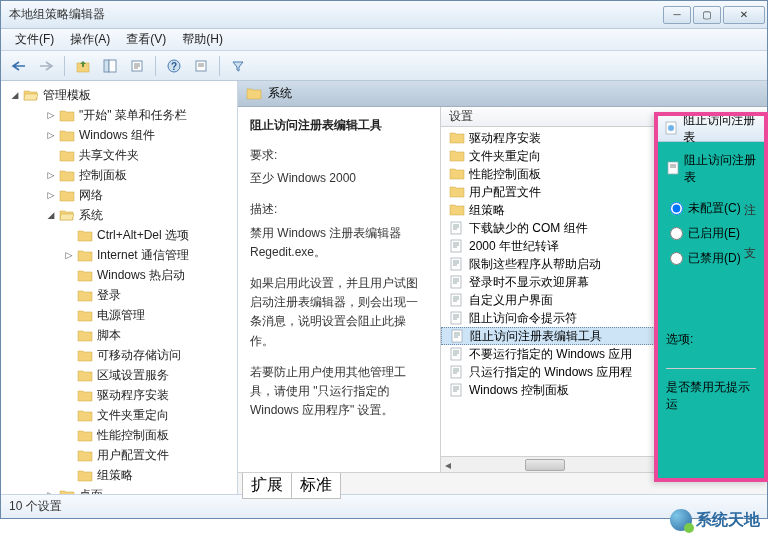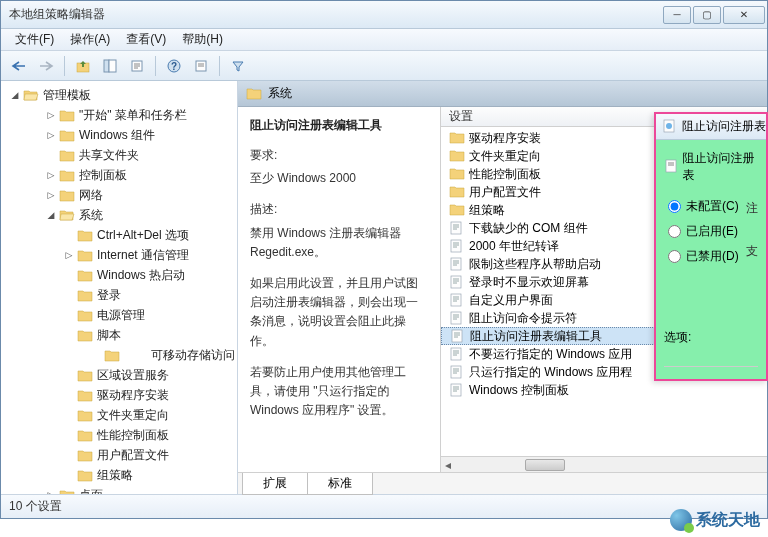--- a/index.html
+++ b/index.html
@@ -28,27 +28,27 @@
 .detail-left h3 { font-size: 12px; font-weight: bold; margin-bottom: 12px; color: #222; }
 .detail-left .edit-link { color: #0066cc; text-decoration: underline; cursor: pointer; margin-bottom: 14px; display: inline-block; }
 .detail-left p { margin-bottom: 4px; line-height: 1.6; font-size: 12px; color: #333; }
 .detail-right { flex: 1; display: flex; flex-direction: column; overflow: hidden; }
 .listhdr { height: 20px; background: linear-gradient(to bottom, #fdfdfd, #eef1f5); border-bottom: 1px solid #d0d0d0; display: flex; align-items: center; padding-left: 8px; font-size: 12px; color: #333; }
 .listbody { flex: 1; overflow-x: auto; overflow-y: hidden; padding: 2px 0; }
 .litem { height: 18px; display: flex; align-items: center; padding-left: 8px; cursor: pointer; white-space: nowrap; font-size: 12px; }
 .litem.selected { background: #cde3f6; border: 1px dotted #6b8aab; }
 .litem .licon { width: 16px; height: 14px; margin-right: 4px; display: inline-flex; }
 .tabbar { height: 22px; display: flex; align-items: flex-start; border-top: 1px solid #d0d0d0; padding-left: 4px; background: #f5f5f5; }
-.tab { padding: 2px 20px; border: 1px solid #c0c0c0; border-top: none; background: #fff; font-size: 12px; cursor: pointer; margin-right: -1px; }
+.tab { padding: 2px 8px; border: 1px solid #c0c0c0; border-top: none; background: #fff; font-size: 16px; cursor: pointer; margin-right: -1px; }
 .tab.active { background: #fff; }
 .statusbar { height: 24px; background: linear-gradient(to bottom, #f7fafe, #e6eef7); border-top: 1px solid #c9d5e2; display: flex; align-items: center; padding-left: 8px; font-size: 12px; color: #333; }
 .hscroll { height: 16px; background: #f0f0f0; border-top: 1px solid #d0d0d0; display: flex; align-items: center; }
 .hscroll .thumb { width: 40px; height: 12px; background: linear-gradient(to bottom, #e8e8e8, #cccccc); border: 1px solid #aaa; margin-left: 70px; border-radius: 2px; }
 
-.dialog { position: absolute; left: 654px; top: 112px; width: 114px; height: 269px; background: #86efac; border: 2px solid #ec4899; box-shadow: -2px 2px 6px rgba(0,0,0,0.15); overflow: hidden; }
+.dialog { position: absolute; left: 654px; top: 112px; width: 114px; height: 370px; background: #14b8a6; border: 4px solid #ec4899; box-shadow: -2px 2px 6px rgba(0,0,0,0.15); overflow: hidden; }
 .dialog .dtb { height: 26px; background: linear-gradient(to bottom, #f5f9fd, #dce9f5); display: flex; align-items: center; padding-left: 6px; border-bottom: 1px solid #b8c9d9; font-size: 12px; }
 .dialog .dtb .dicon { width: 16px; height: 16px; margin-right: 4px; }
 .dialog .dbody { padding: 10px 8px; font-size: 12px; }
 .dialog .dsub { display: flex; align-items: center; margin-bottom: 14px; }
 .dialog .dsub .dicon { width: 16px; height: 16px; margin-right: 4px; }
 .dialog .radio-row { display: flex; align-items: center; margin-bottom: 8px; margin-left: 4px; }
 .dialog input[type=radio] { margin-right: 5px; }
 .dialog .side-label { margin-top: 56px; }
 
 .watermark { position: absolute; right: 8px; bottom: 6px; display: flex; align-items: center; font-size: 16px; font-weight: bold; color: #2c6aa0; }
@@ -248,21 +248,21 @@
           </div>
           <div class="node" style="padding-left: 60px;">
             <span class="exp"></span>
             <span class="ficon">
               <svg width="16" height="13" viewBox="0 0 16 13">
                 <path d="M1 2 H6 L7 3 H15 V12 H1 Z" class="folder-svg"></path>
               </svg>
             </span>
             <span>脚本</span>
           </div>
-          <div class="node" style="padding-left: 60px; justify-content: space-between;">
+          <div class="node" style="padding-left: 60px;">
             <span class="exp"></span>
             <span class="ficon">
               <svg width="16" height="13" viewBox="0 0 16 13">
                 <path d="M1 2 H6 L7 3 H15 V12 H1 Z" class="folder-svg"></path>
               </svg>
             </span>
             <span>可移动存储访问</span>
           </div>
           <div class="node" style="padding-left: 60px;">
             <span class="exp"></span>

